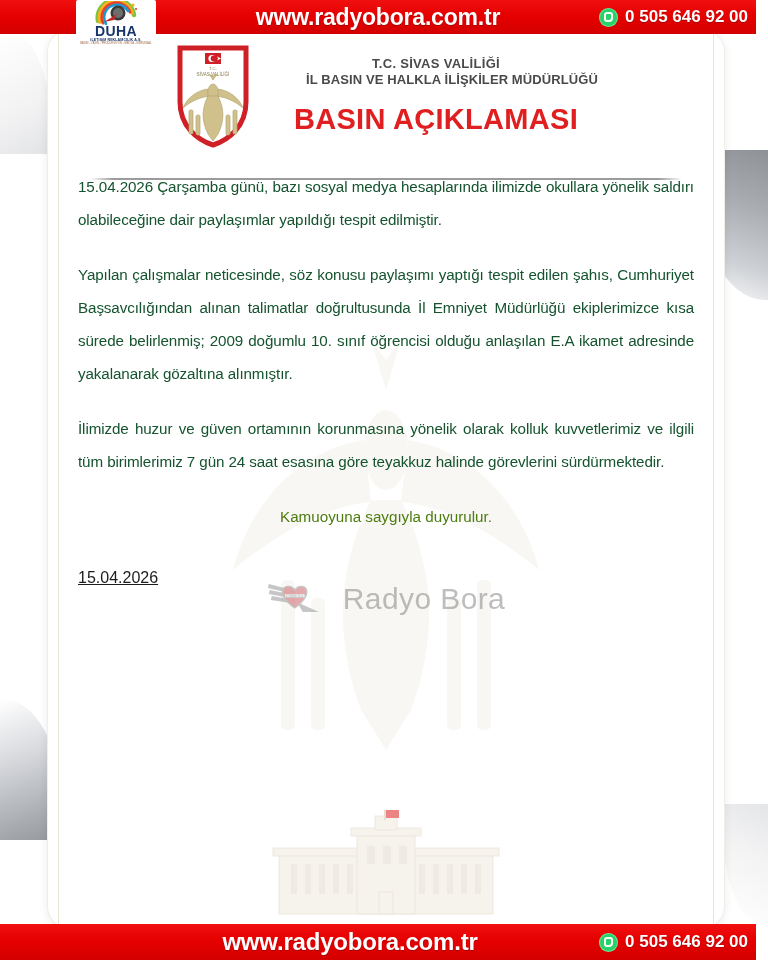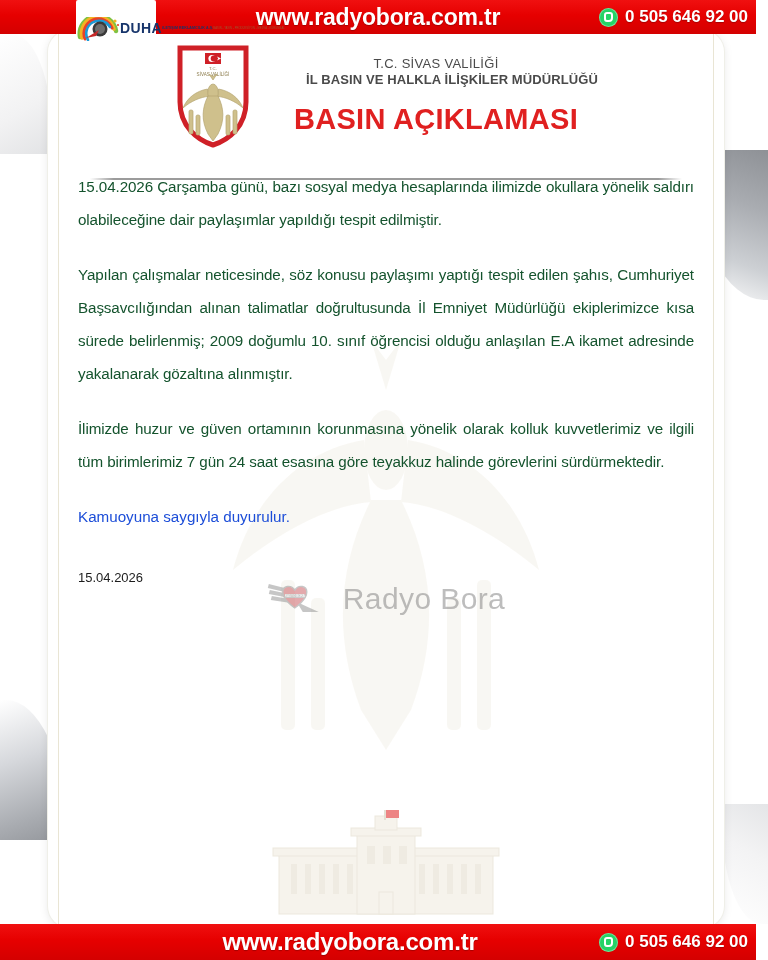--- a/index.html
+++ b/index.html
@@ -36,21 +36,21 @@
   .wa::after{
     content:"";position:absolute;left:5px;top:4px;width:9px;height:10px;
     border:2px solid #fff;border-radius:3px 3px 4px 3px;
     box-sizing:border-box;
   }
 
   
   .duha{
     position:absolute;left:76px;top:0px;width:80px;height:56px;z-index:60;
     background:#fff;border-radius:2px;
-    display:flex;flex-direction:row;align-items:center;justify-content:flex-start;
+    display:flex;flex-direction:column;align-items:center;justify-content:flex-start;
     padding-top:1px;box-sizing:border-box;
   }
   .duha-mark{width:44px;height:24px;position:relative;}
   .duha-name{
     font-size:14px;font-weight:bold;color:#17356b;letter-spacing:.4px;
     line-height:14px;margin-top:-1px;
   }
   .duha-sub{
     font-size:3.6px;font-weight:bold;color:#17356b;letter-spacing:.1px;
     line-height:4.4px;white-space:nowrap;
@@ -107,21 +107,21 @@
   }
 
   
   .doc-head{
     position:absolute;left:0;right:0;top:10px;height:120px;z-index:6;
     display:flex;align-items:flex-start;justify-content:center;gap:22px;
   }
   .arms{width:78px;height:104px;flex:0 0 auto;margin-top:4px;}
   .head-text{padding-top:16px;text-align:center;}
   .org1{
-    font-size:13px;font-weight:normal;color:#4a4a4a;letter-spacing:.3px;
+    font-size:13px;font-weight:bold;color:#4a4a4a;letter-spacing:.3px;
     line-height:16px;
   }
   .org2{
     font-size:13px;font-weight:bold;color:#4a4a4a;letter-spacing:.1px;
     line-height:16px;
     padding-left:32px;
   }
   .doc-title{
     margin-top:15px;font-size:29px;font-weight:bold;color:#e02020;
     letter-spacing:.3px;line-height:32px;
@@ -137,24 +137,24 @@
     padding:0 2px;
   }
   .para{
     text-align:justify;
     font-size:15.2px;line-height:33px;color:#14532d;
     margin:0 0 22px 0;
     letter-spacing:-.1px;
   }
   .para.last-line-left{text-align-last:left;}
   .closing{
-    font-size:15.2px;line-height:33px;color:#1d4ed8;margin:0;
+    font-size:15.2px;line-height:33px;color:#4d7c0f;margin:0;text-align:center;
   }
   .datestamp{
-    font-size:13px;line-height:33px;color:#1c1c1c;margin:28px 0 0 0;
+    font-size:16px;line-height:33px;color:#1c1c1c;margin:28px 0 0 0;text-decoration:underline;
   }
 
   
   .wm{
     position:absolute;left:50%;top:548px;transform:translateX(-50%);
     z-index:8;display:flex;align-items:center;gap:20px;pointer-events:none;
     opacity:.50;
   }
   .wm-logo{width:56px;height:42px;flex:0 0 auto;}
   .wm-text{

